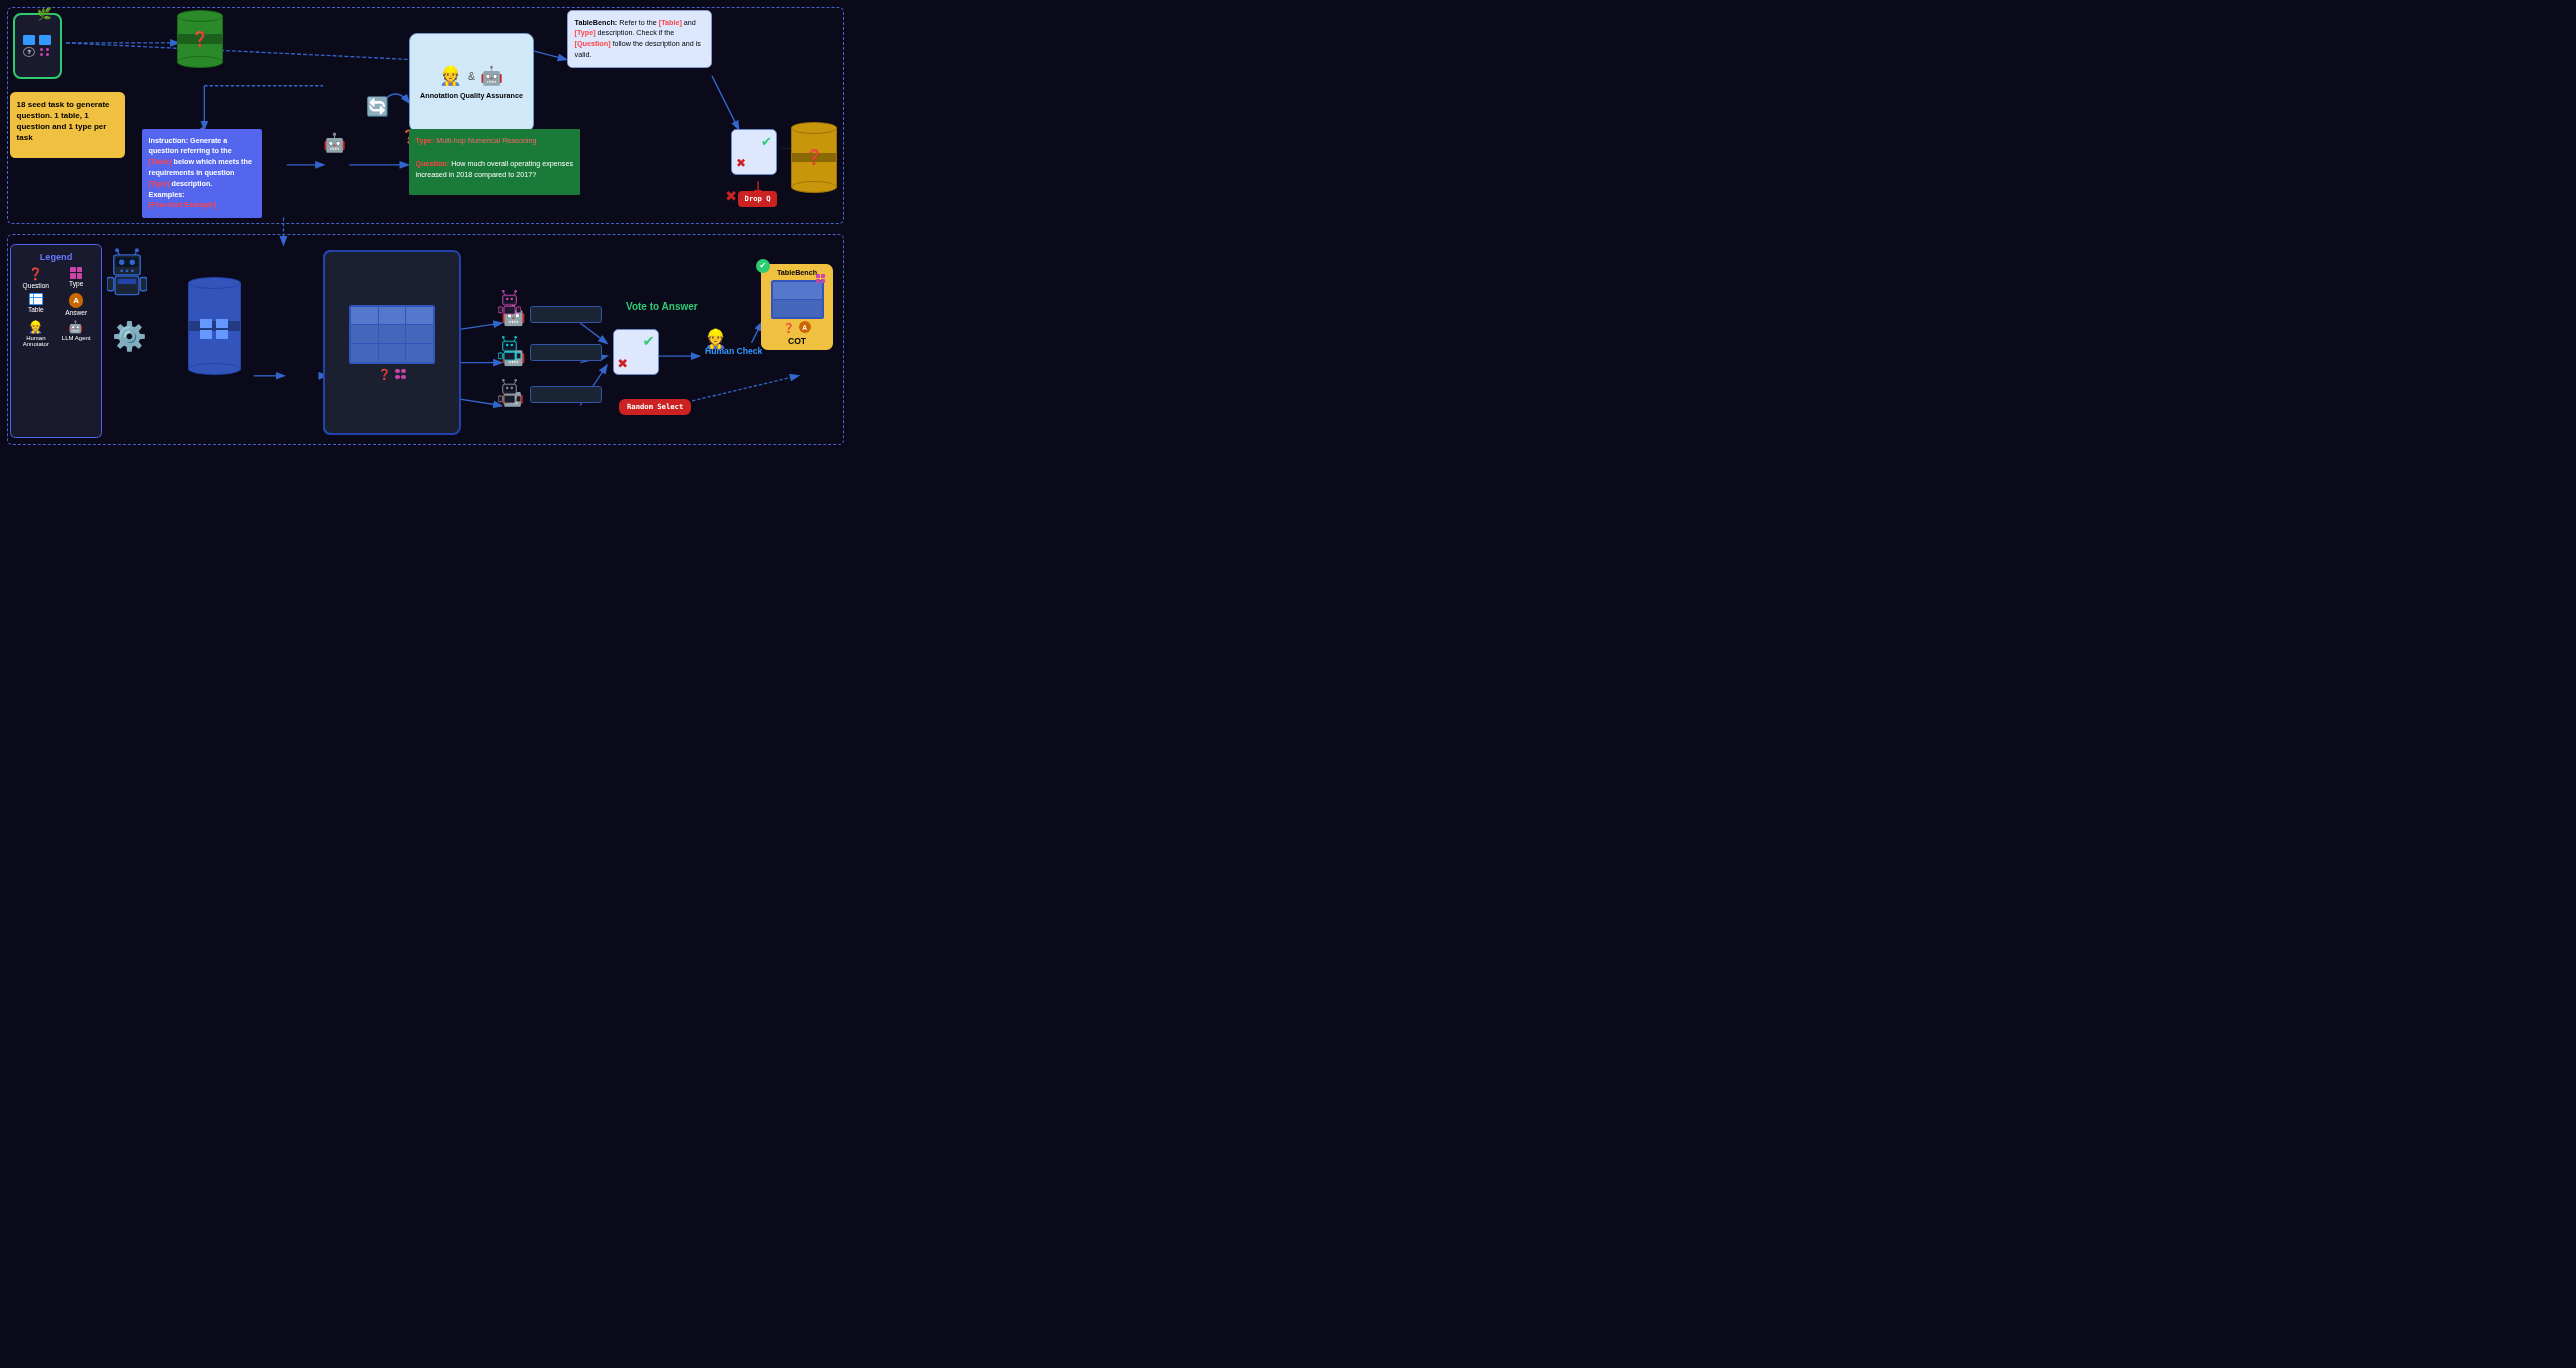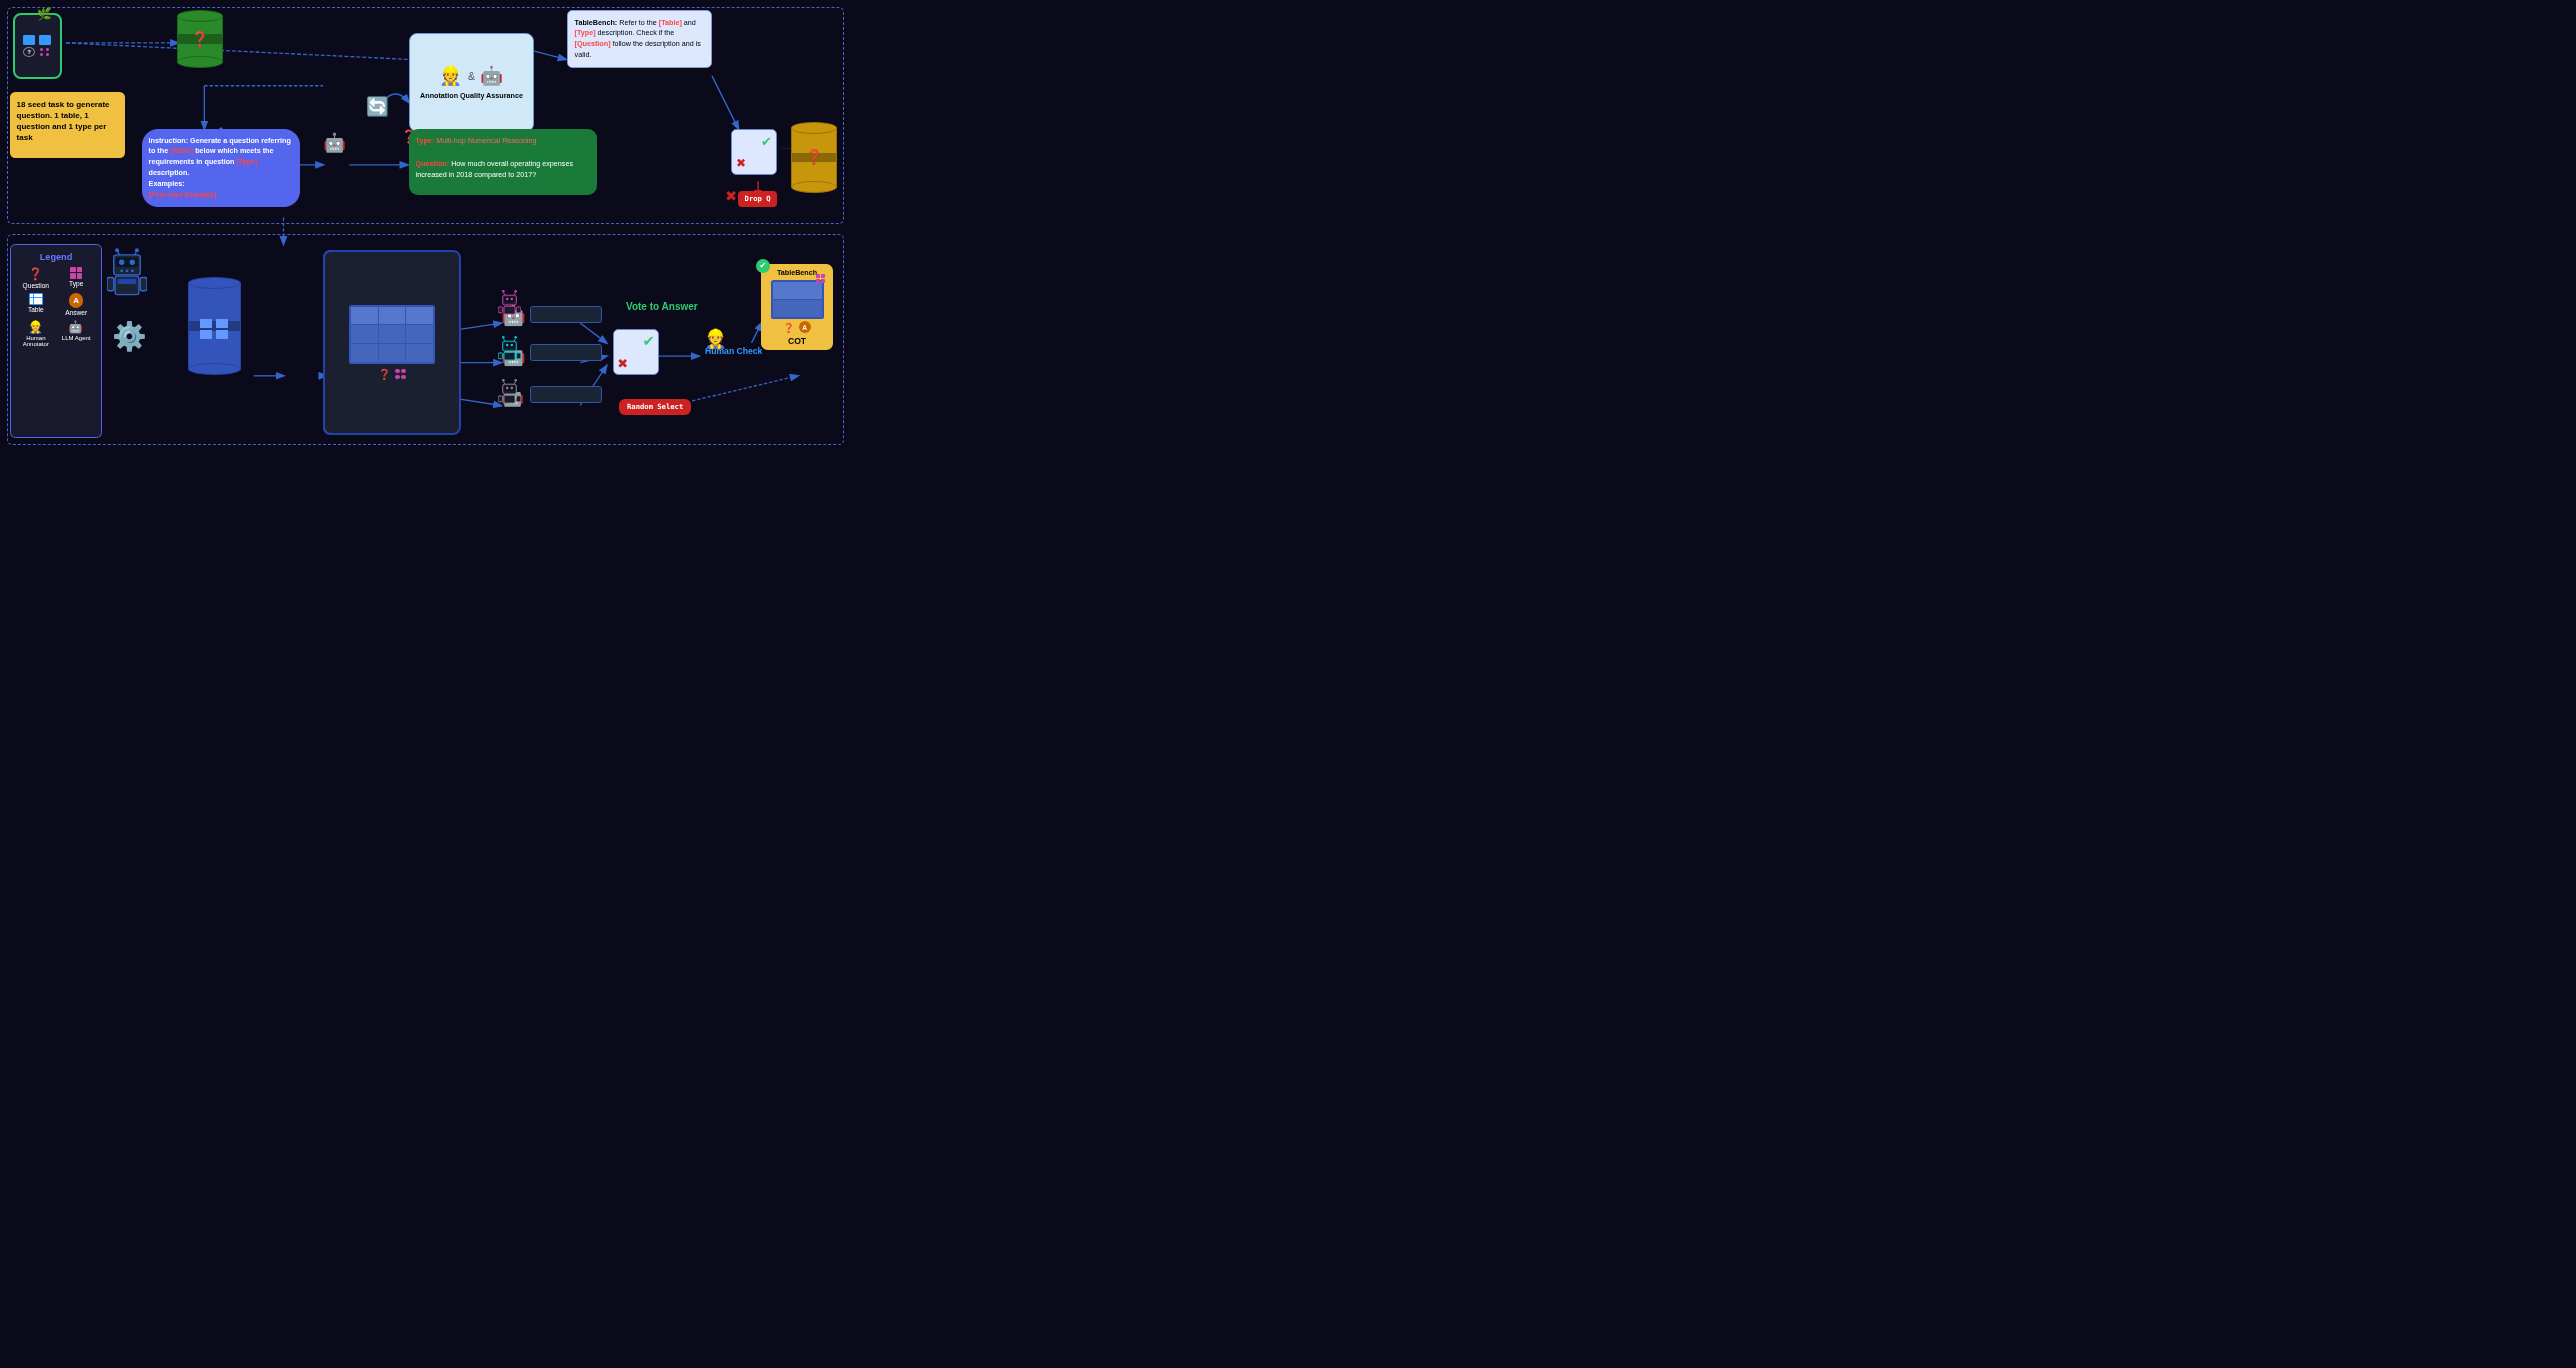--- a/index.html
+++ b/index.html
@@ -80,24 +80,24 @@
       font-weight: bold;
       color: #000;
       line-height: 1.4;
     }
 
     
     .instruction-box-blue {
       position: absolute;
       top: 129px;
       left: 142px;
-      width: 158px;
+      width: 120px;
       min-height: 72px;
       background: #5566ee;
-      border-radius: 16px;
+      border-radius: 2px;
       padding: 6.6px;
       font-size: 7.2px;
       color: white;
       line-height: 1.5;
     }
 
     .instruction-box-blue::after {
       content: '';
       position: absolute;
       top: -6.6px;
@@ -137,24 +137,24 @@
       color: #000;
       line-height: 1.5;
       border: 0.7px solid #8899cc;
     }
 
     
     .qa-green-box {
       position: absolute;
       top: 129px;
       left: 409px;
-      width: 188px;
+      width: 171px;
       min-height: 66px;
       background: #1a7a3a;
-      border-radius: 9px;
+      border-radius: 1px;
       padding: 6.6px;
       font-size: 7.2px;
       color: white;
       line-height: 1.5;
     }
 
     
     .drop-btn {
       position: absolute;
       background: #cc2222;

